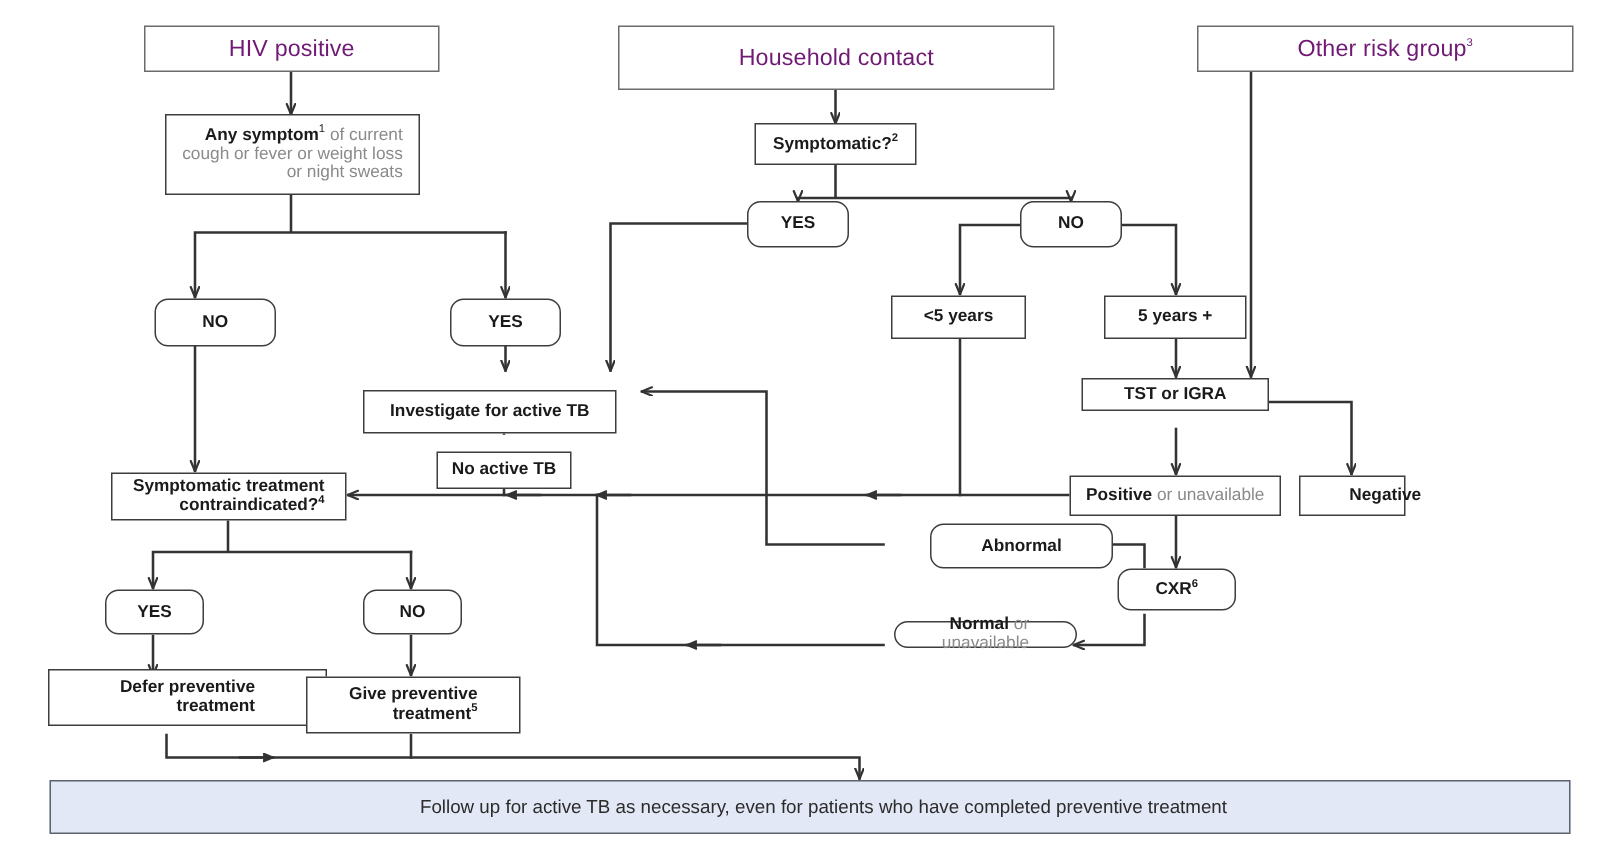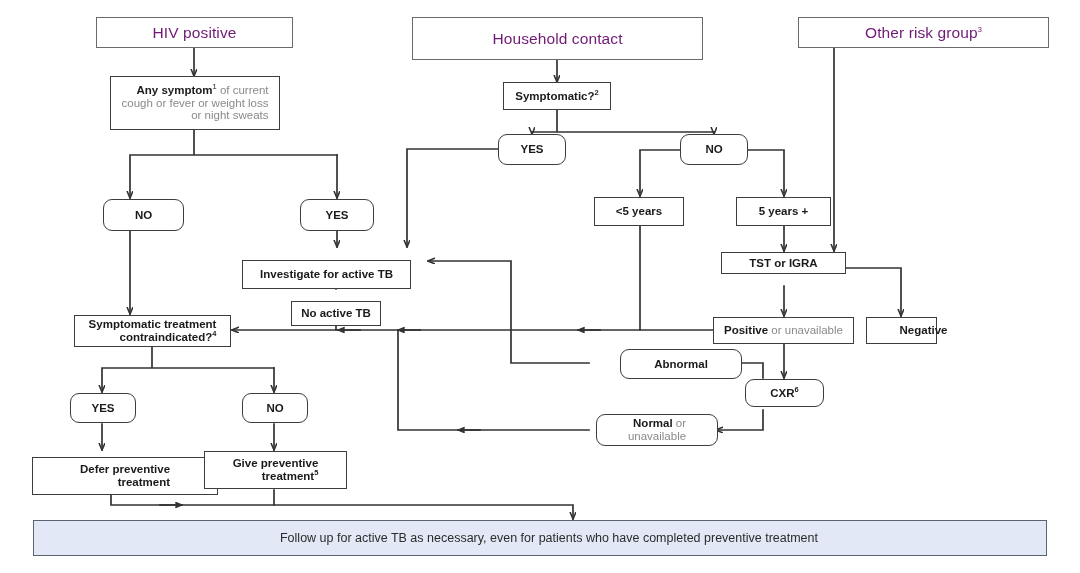--- a/index.html
+++ b/index.html
@@ -181,33 +181,33 @@
   </div>
 
   <div class="node round" style="left:620px;top:349px;width:122px;height:30px;">
     <span class="txt">Abnormal</span>
   </div>
 
   <div class="node round" style="left:745px;top:379px;width:79px;height:28px;">
     <span class="txt"><span>CXR</span><span class="sup">6</span></span>
   </div>
 
-  <div class="node round" style="left:596px;top:414px;width:122px;height:32px;">
+  <div class="node round" style="left:596px;top:414px;width:122px;height:18px;">
     <span class="txt"><b>Normal</b><span class="grey"> or</span><br><span class="grey">unavailable</span></span>
   </div>
 
   <div class="node round" style="left:70px;top:393px;width:66px;height:30px;">
     <span class="txt">YES</span>
   </div>
 
   <div class="node round" style="left:242px;top:393px;width:66px;height:30px;">
     <span class="txt">NO</span>
   </div>
 
-  <div class="node rect" style="left:32px;top:457px;width:186px;height:38px;">
+  <div class="node rect" style="left:32px;top:446px;width:186px;height:38px;">
     <span class="txt"><span>Defer preventive</span><br><span>treatment</span></span>
   </div>
 
   <div class="node rect" style="left:204px;top:451px;width:143px;height:38px;">
     <span class="txt"><span>Give preventive</span><br><span>treatment</span><span class="sup">5</span></span>
   </div>
 
   <div class="banner" style="left:33px;top:520px;width:1014px;height:36px;">
     <span>Follow up for active TB as necessary, even for patients who have completed preventive treatment</span>
   </div>

